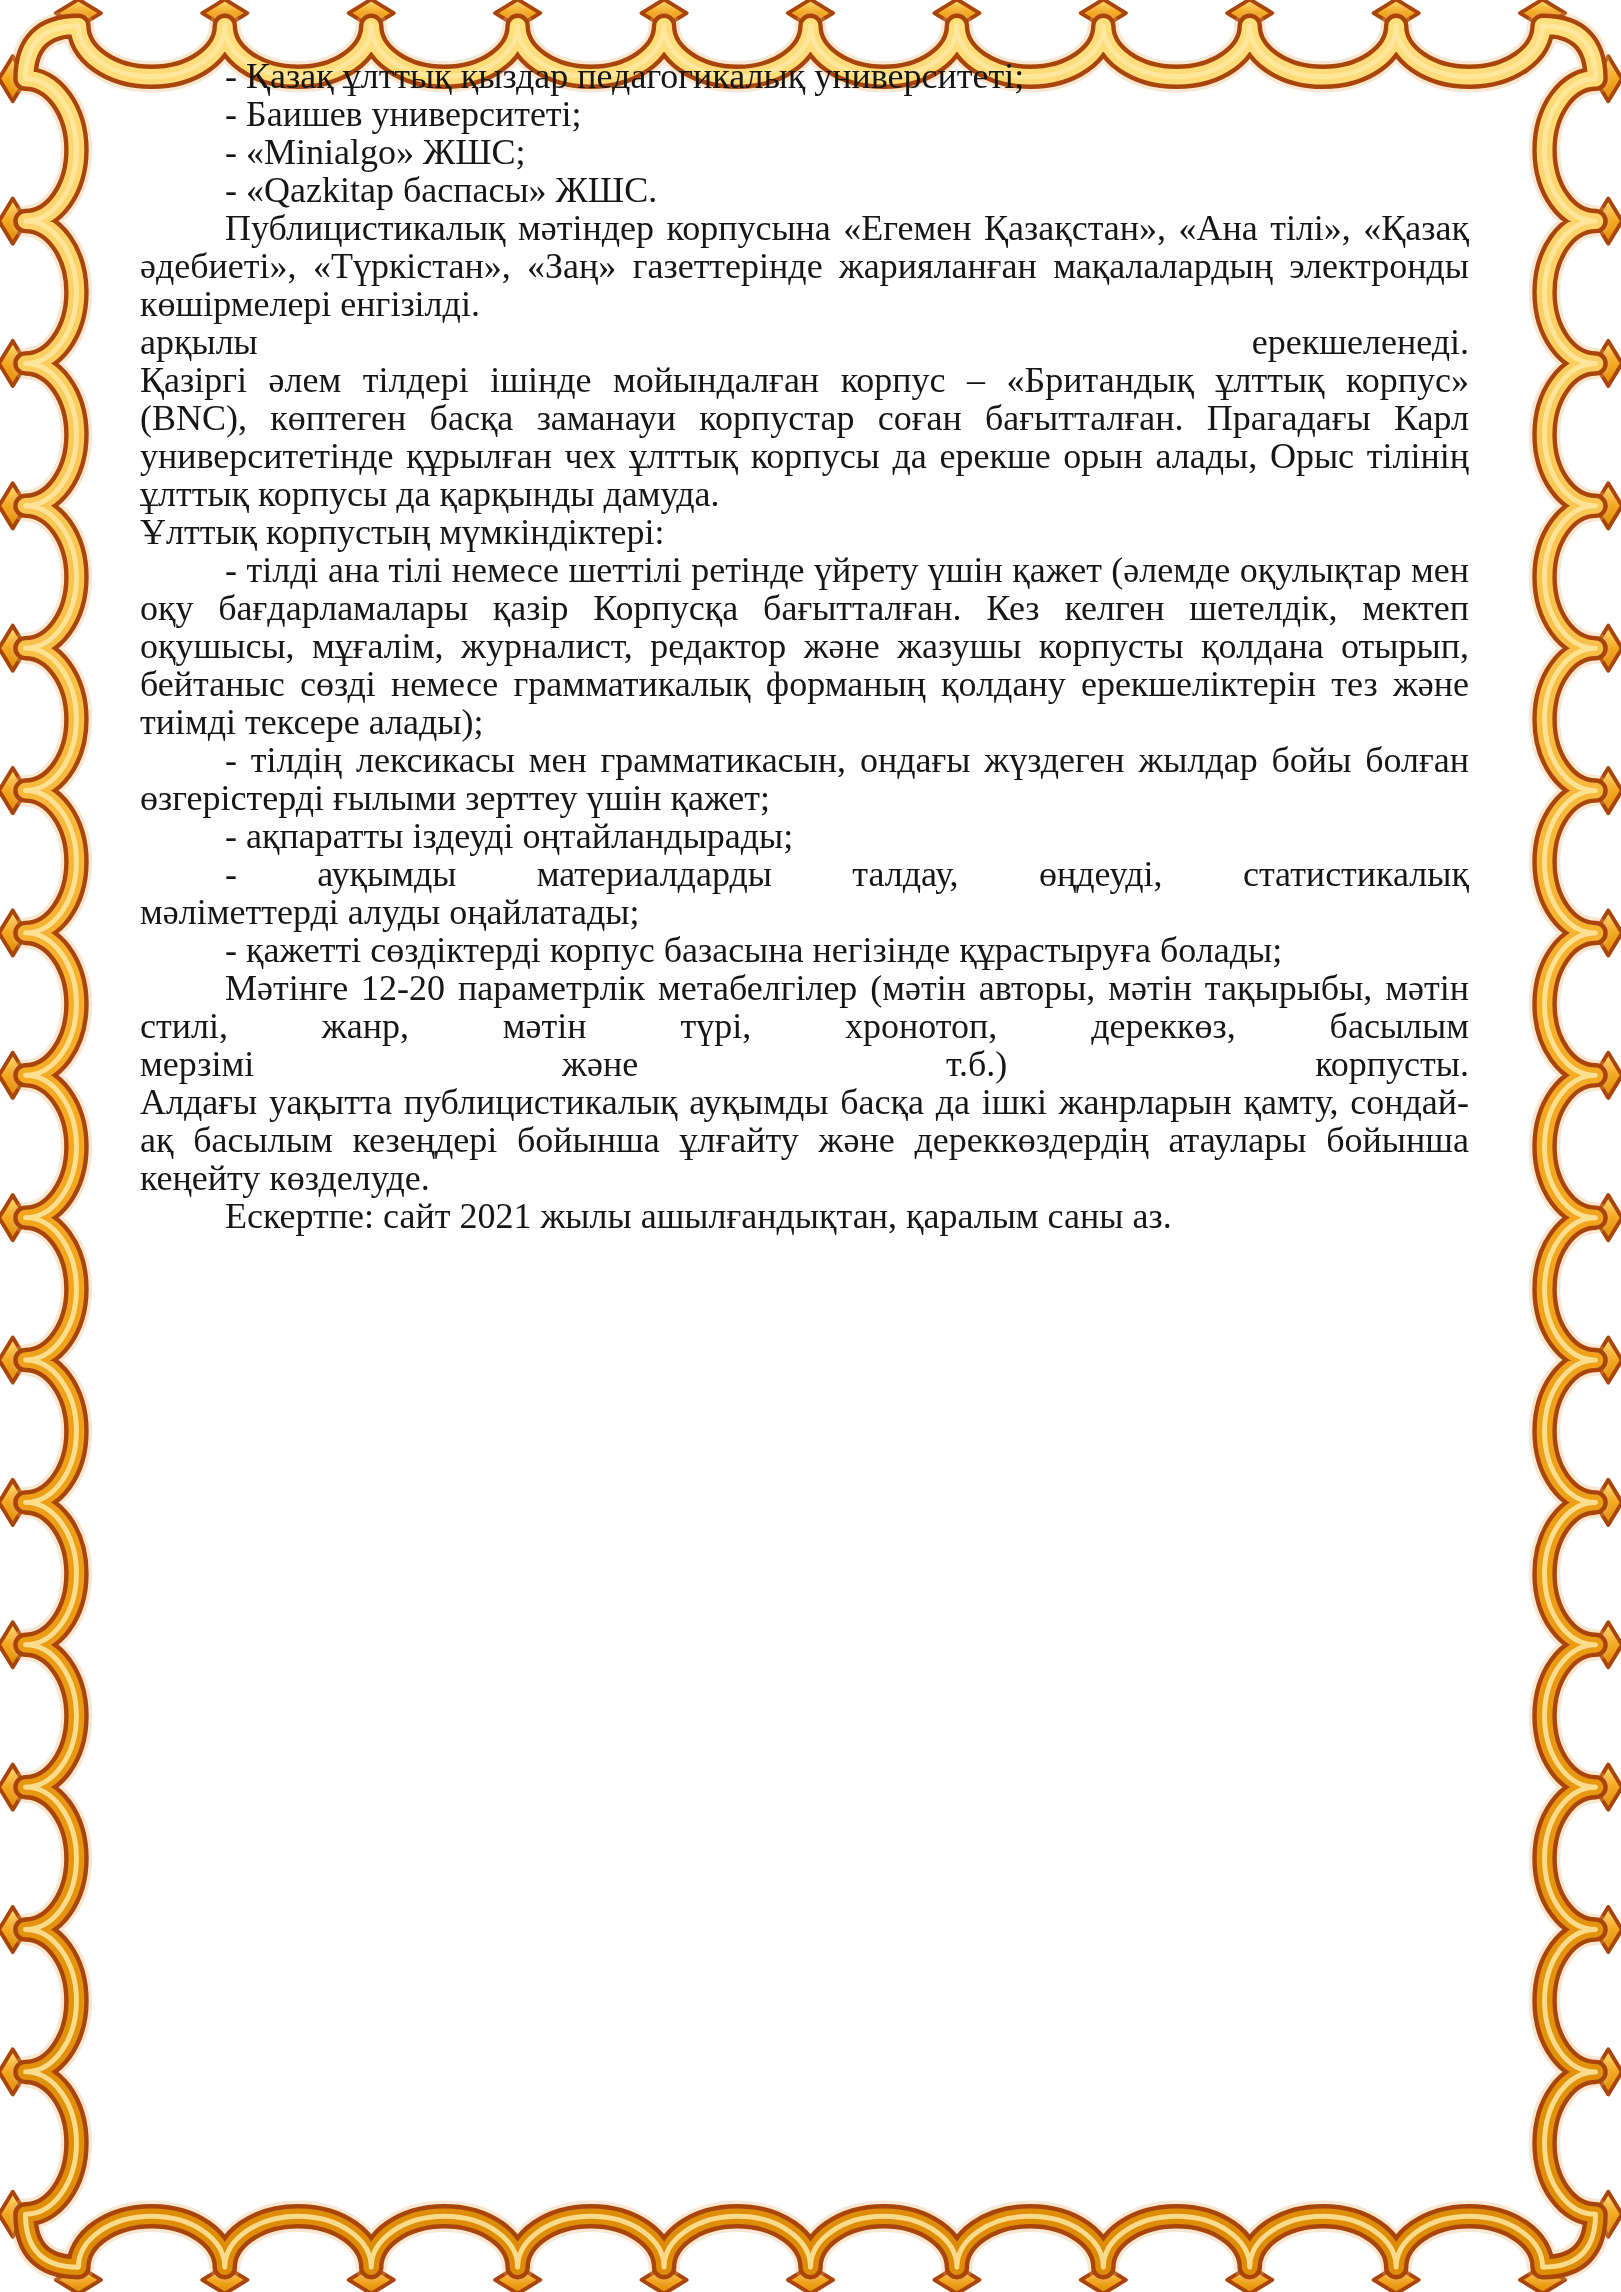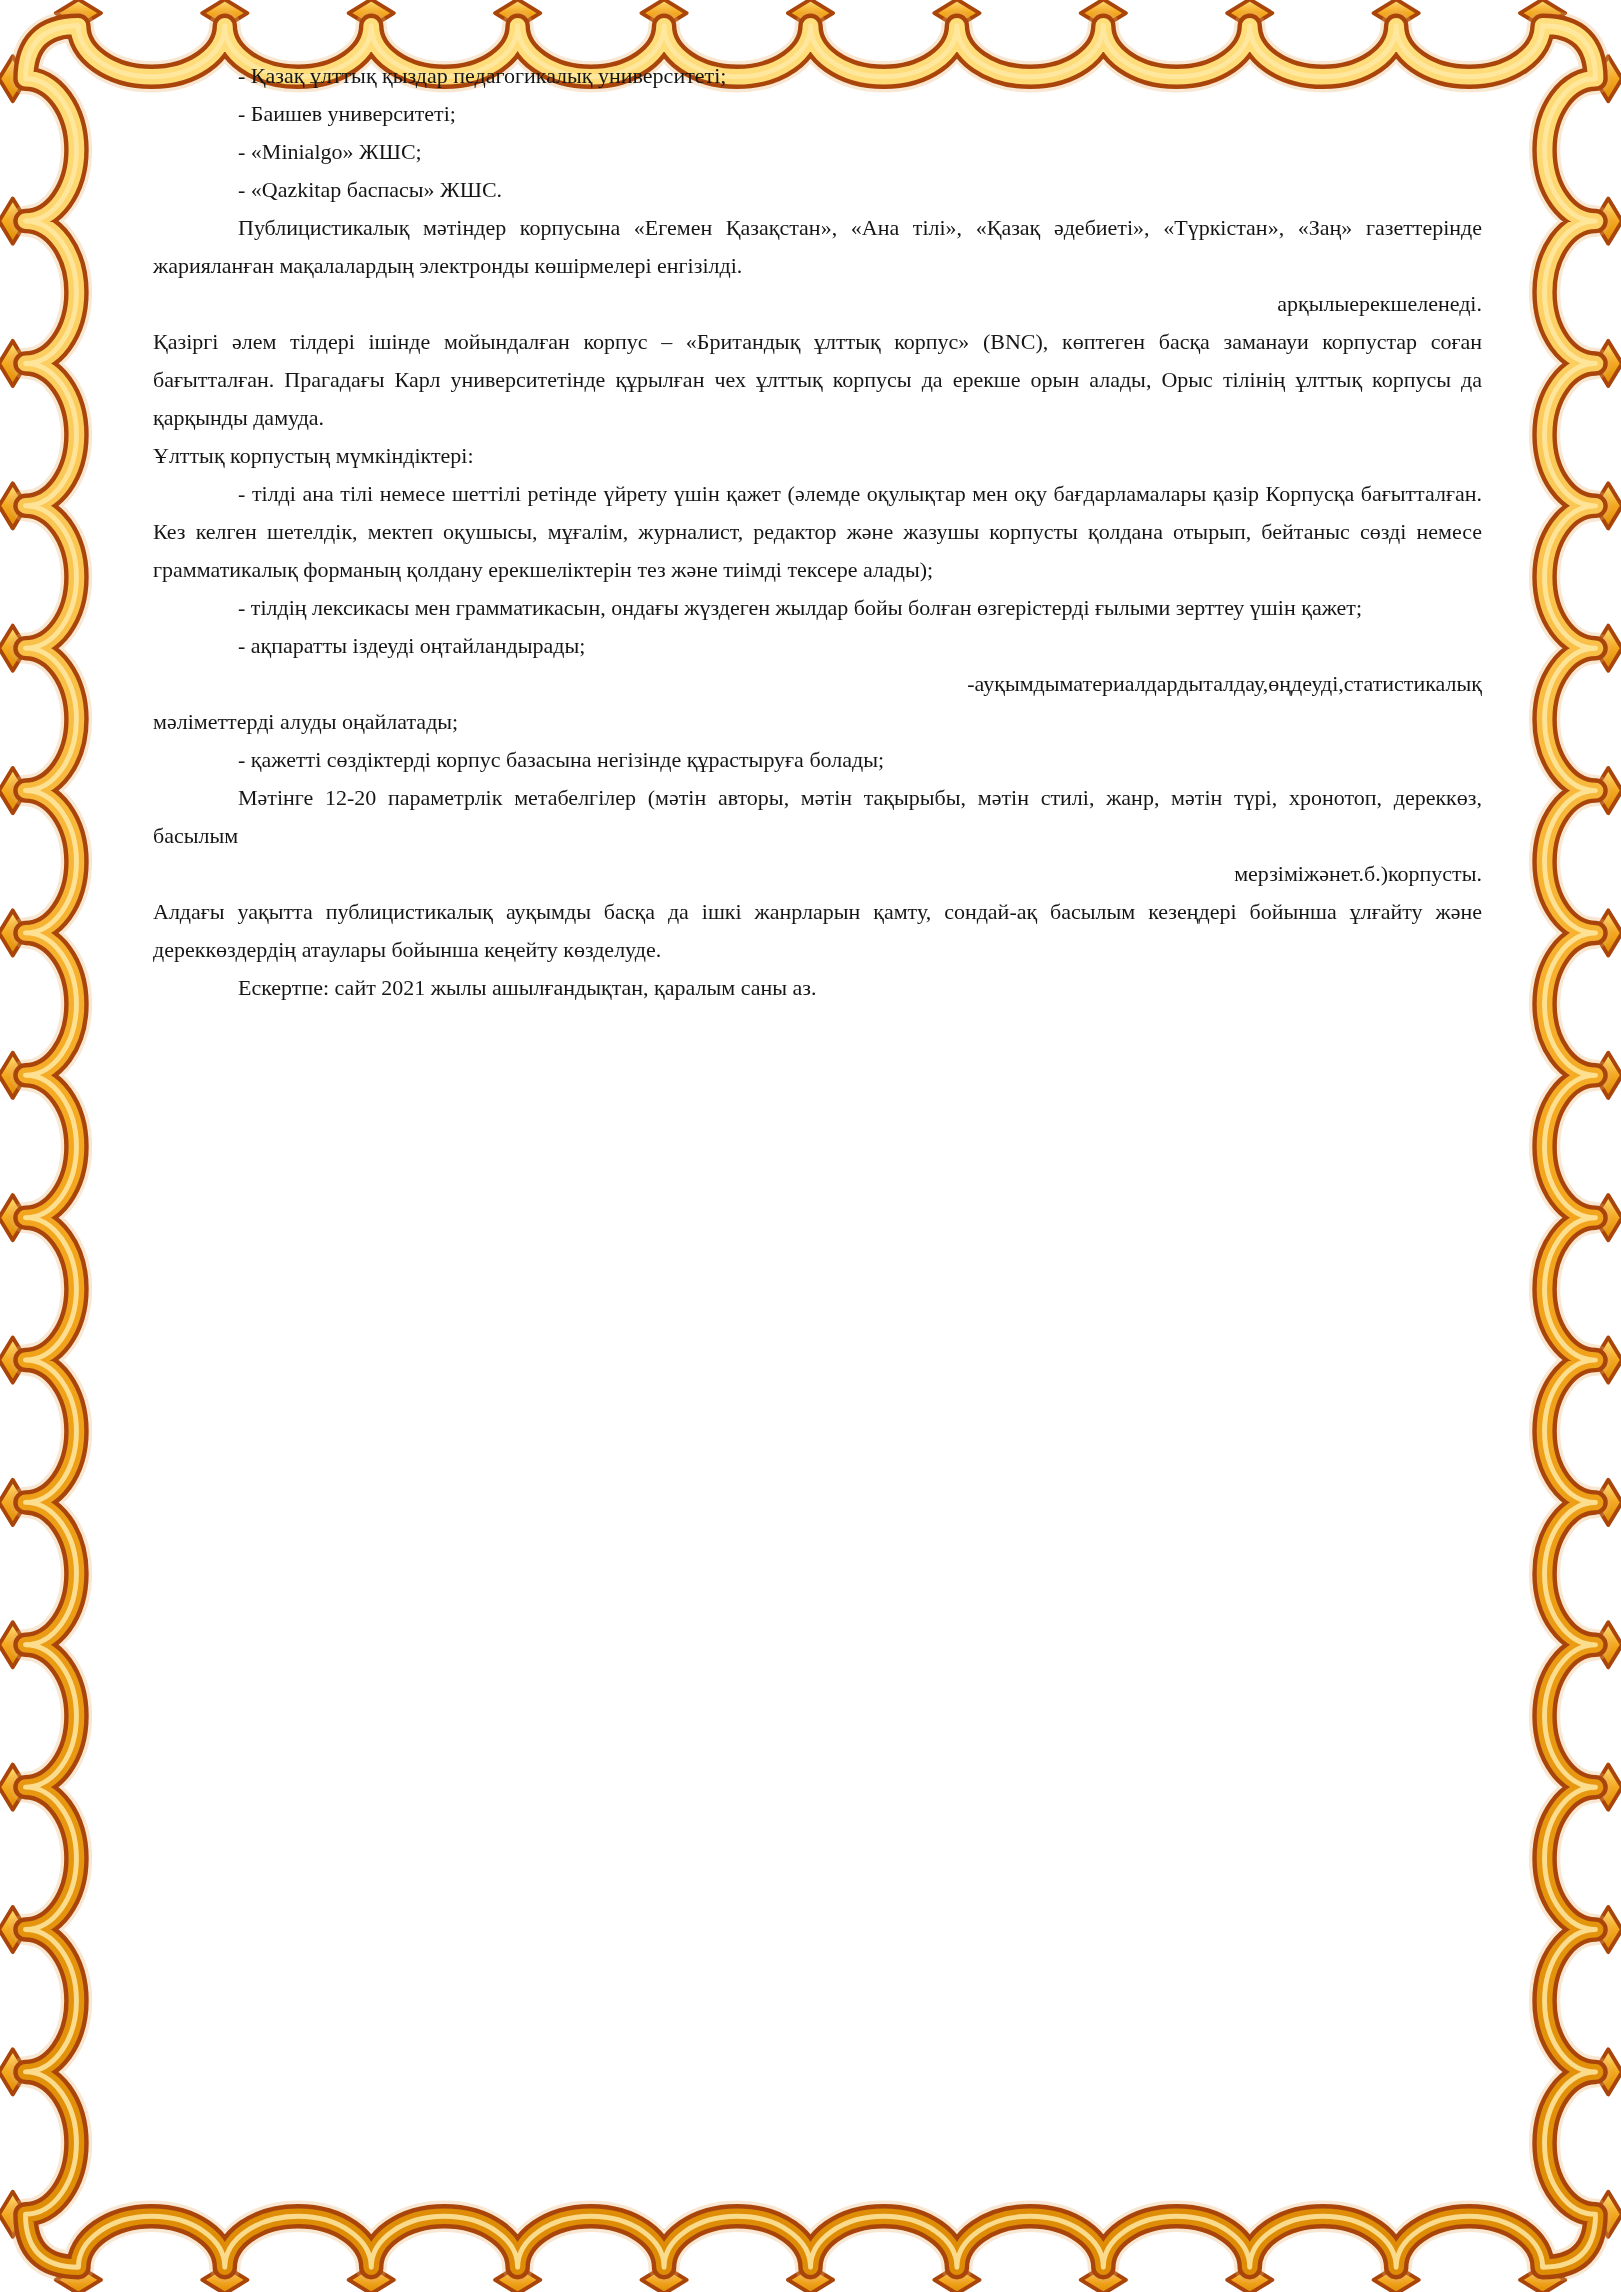--- a/index.html
+++ b/index.html
@@ -13,34 +13,34 @@
     font-family:"Liberation Serif","DejaVu Serif",serif;
   }
   .frame{
     position:absolute;
     left:0;top:0;
     width:1621px;height:2293px;
     pointer-events:none;
   }
   .doc{
     position:absolute;
-    left:153px;
+    left:140px;
     top:57px;
     width:1329px;
-    font-size:22px;
+    font-size:36px;
     line-height:38px;
     color:#161616;
     text-align:justify;
   }
   .para{margin:0;}
   .indent{text-indent:85px;}
   .jbody{text-align-last:justify;}
   .spread{
     display:flex;
-    justify-content:flex-end;
+    justify-content:space-between;
     margin:0;
   }
   .spread.indent-pad{padding-left:85px;}
   .note{}
 </style>
 </head>
 <body>
 
 <div class="page">
 

